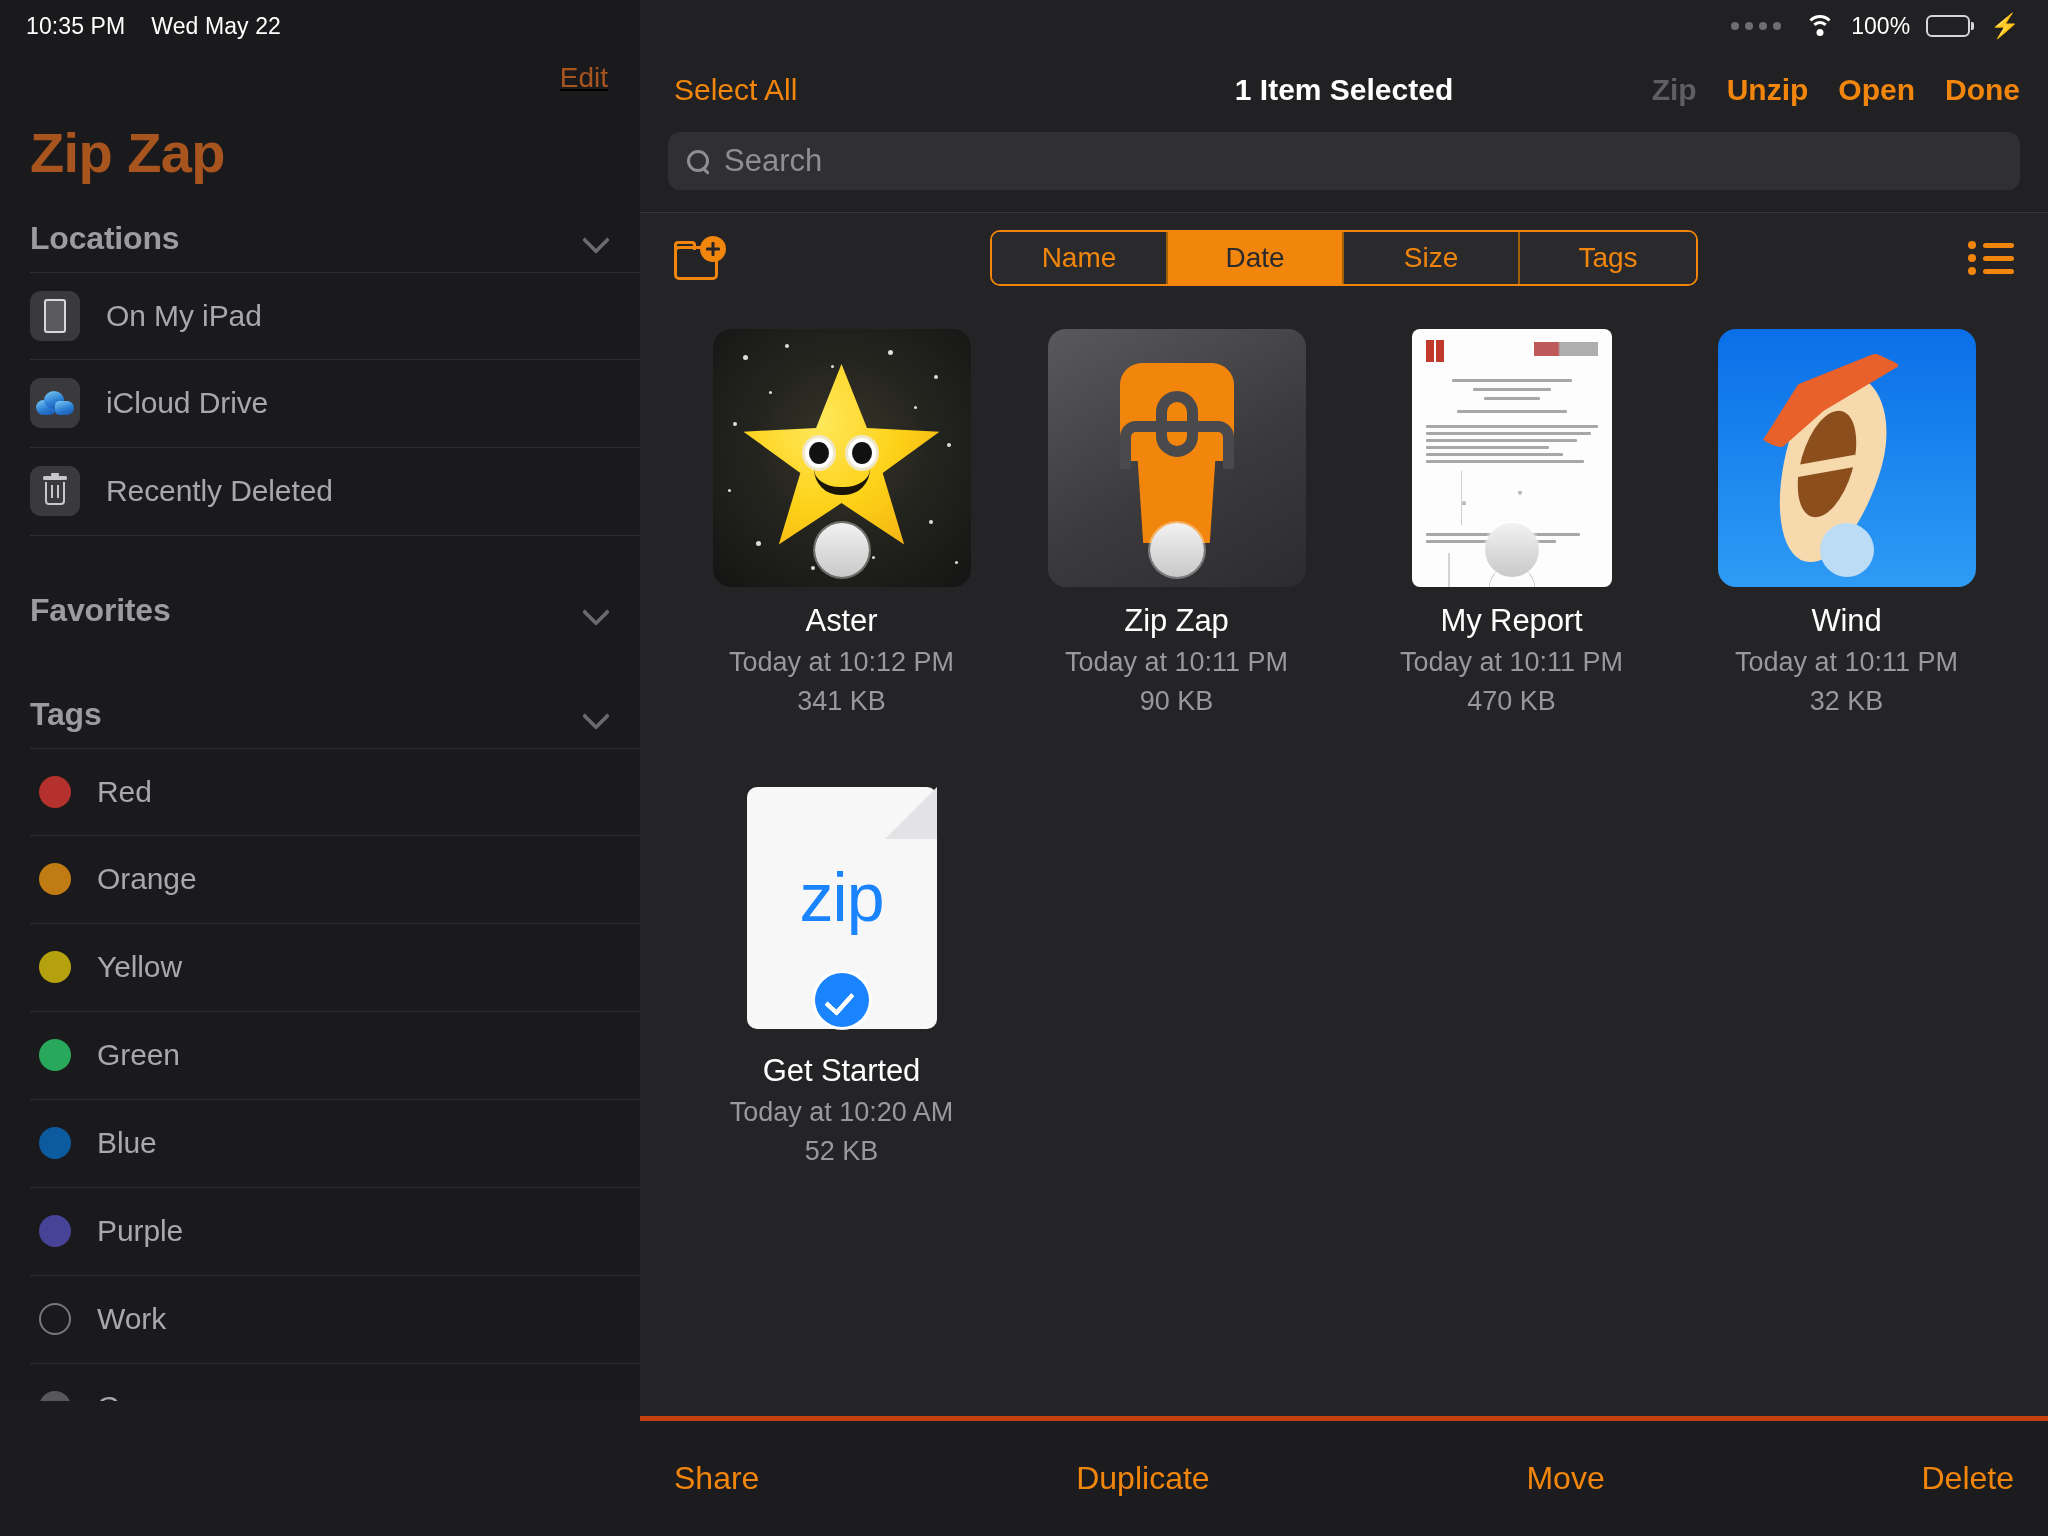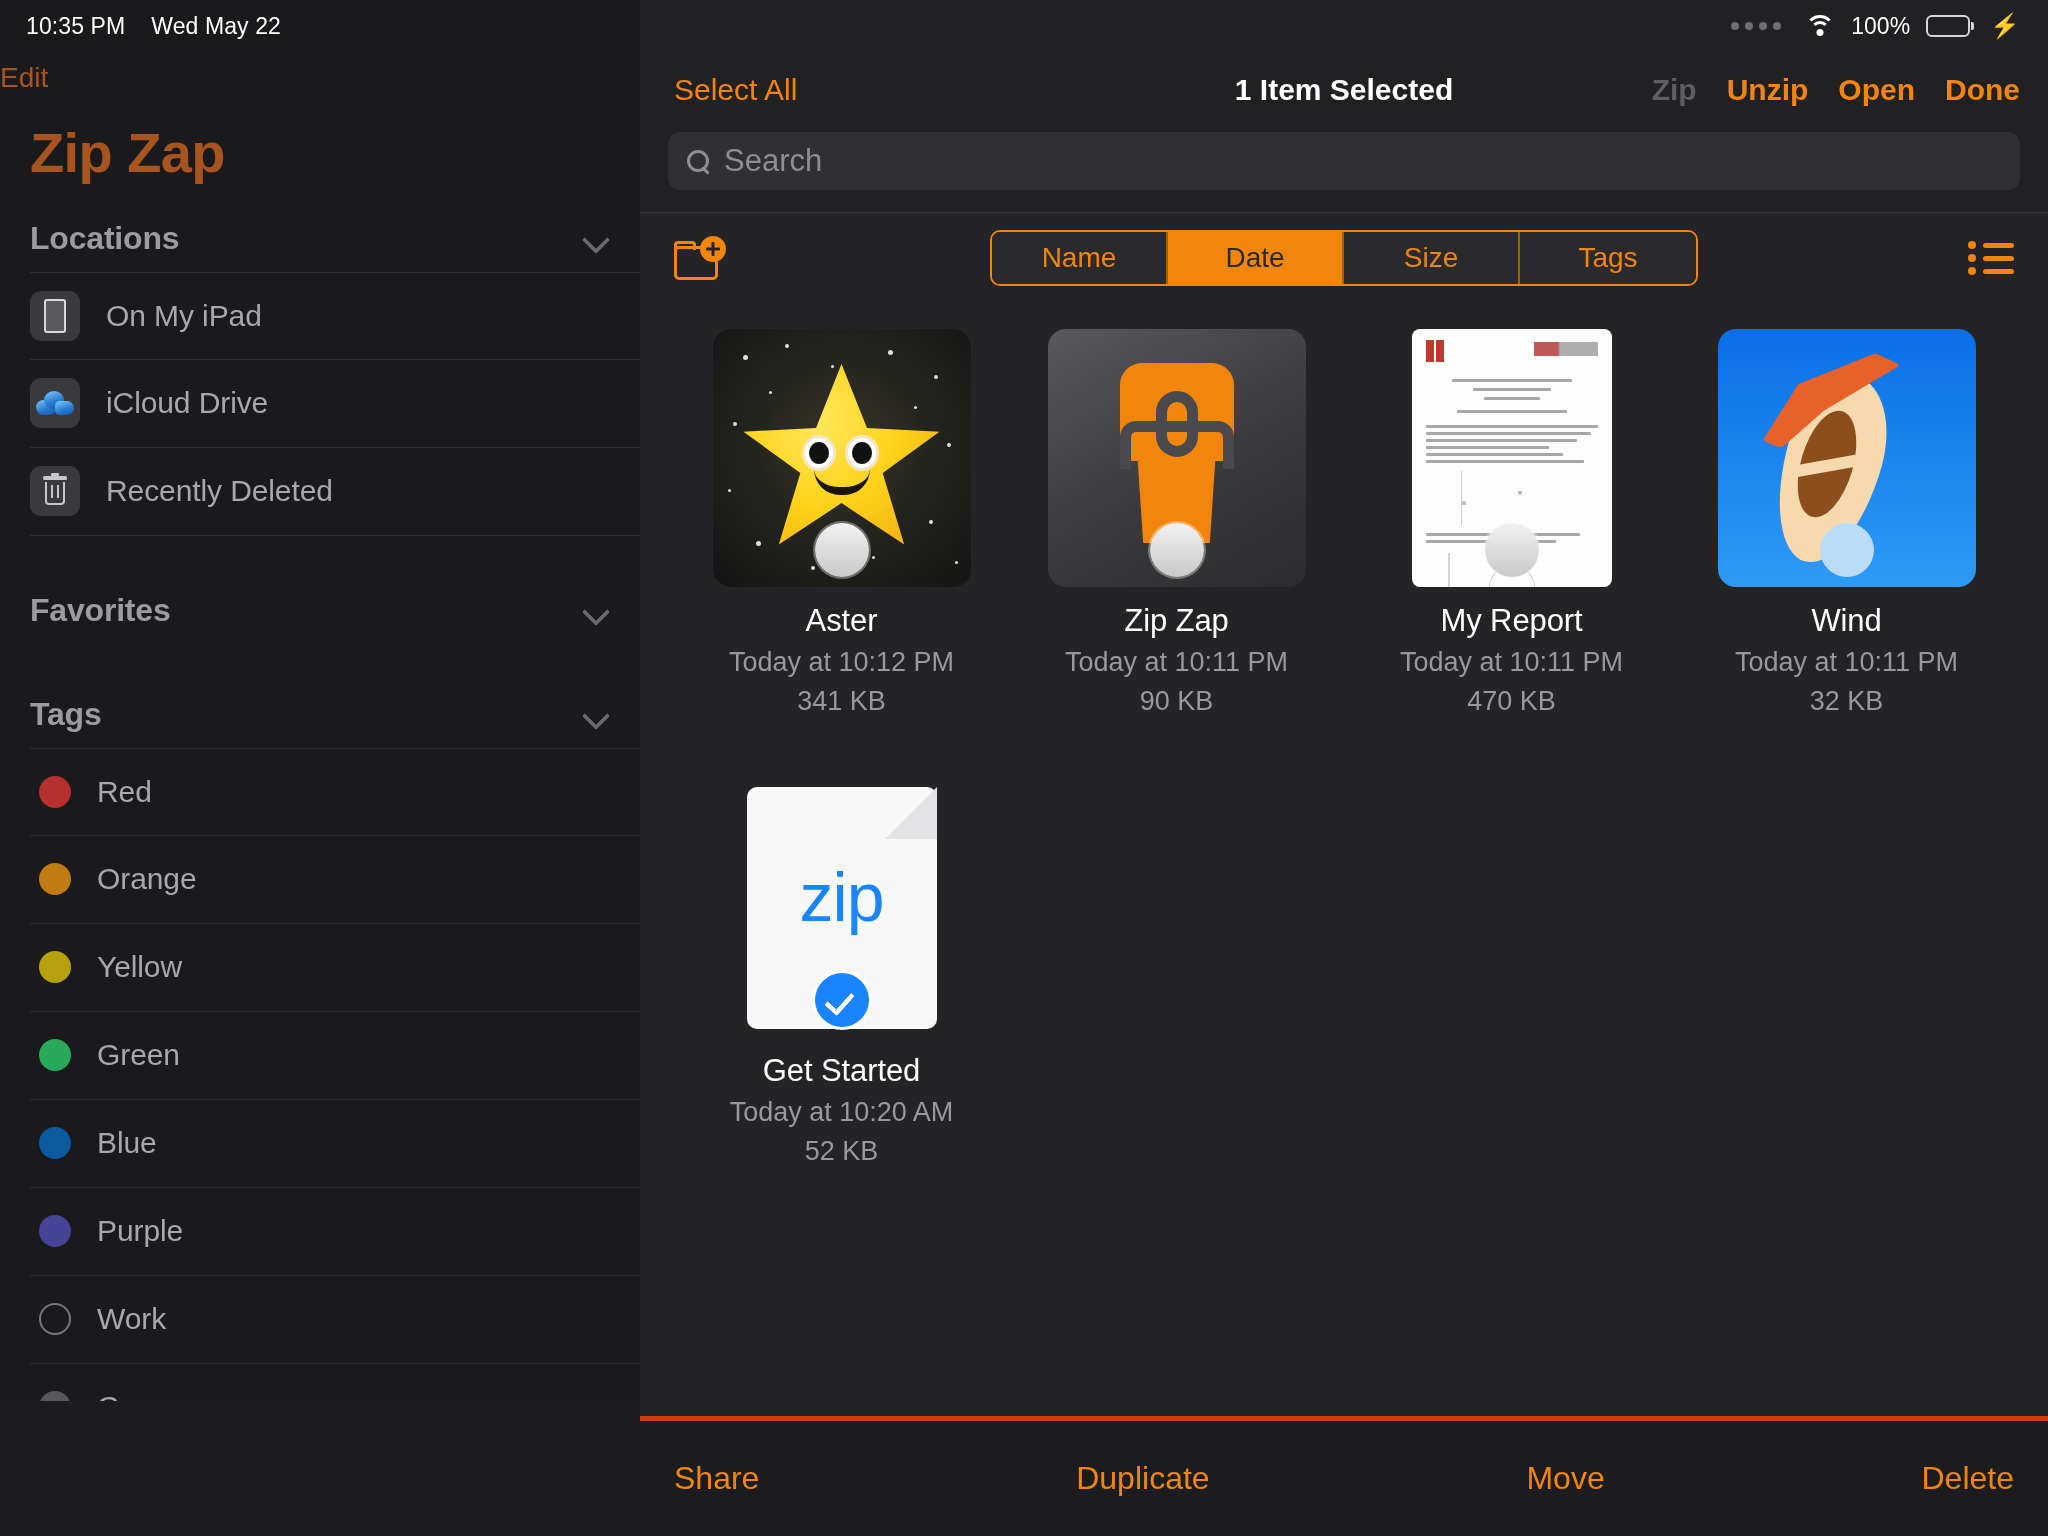--- a/index.html
+++ b/index.html
@@ -33,22 +33,23 @@
     color: #fff;
     font-size: 23px;
     font-weight: 500;
     letter-spacing: .1px;
   }
   .sb-time { font-weight: 500; }
   .sb-date { font-weight: 500; }
 
   .sidebar-edit-row {
     height: 52px;
-    display: flex; align-items: center; 
+    display: flex; align-items: center; justify-content: flex-end;
     padding-right: 32px;
+    text-decoration: underline;
   }
   .edit-btn {
     color: #a8541e;
     font-size: 28px;
     font-weight: 400;
     background: none; border: none;
     cursor: pointer;
     font-family: inherit;
   }
   .sidebar-title {

